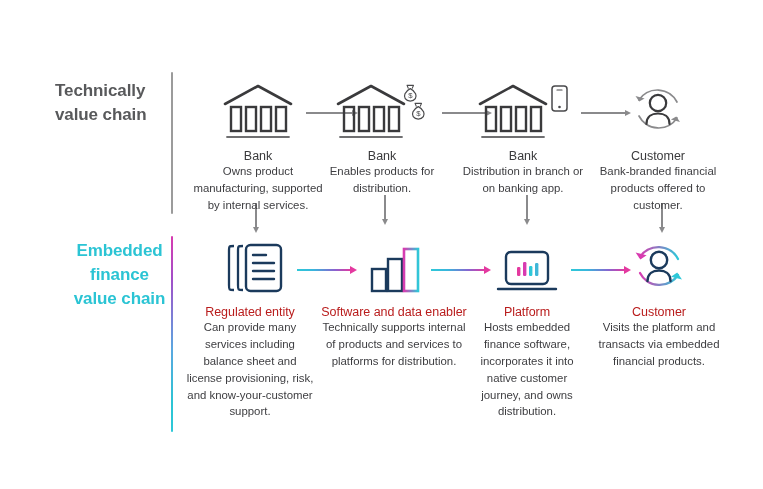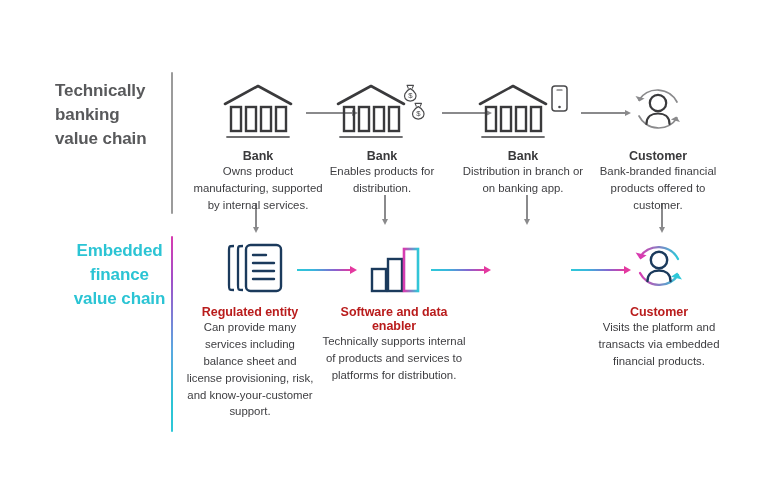--- a/index.html
+++ b/index.html
@@ -52,21 +52,21 @@
   }
   .node .icon-box {
     position: relative;
     height: 62px;
     display: flex;
     align-items: flex-end;
     justify-content: center;
   }
   .node .node-title {
     font-size: 12.5px;
-    font-weight: bold;
+    font-weight: normal;
     color: #3a3a3c;
     margin-top: 9px;
     letter-spacing: -0.05px;
   }
   .node.bottom .node-title { color: #b91c1c; }
   .node .node-desc {
     font-size: 11.4px;
     color: #3d3d40;
     line-height: 1.48;
   }
@@ -134,21 +134,20 @@
 
   svg { display: block; overflow: visible; }
 </style>
 </head>
 <body>
 
 <div id="canvas">
 
   <div class="row-label traditional">
     <div>Technically</div>
-    <div>banking</div>
     <div>value chain</div>
   </div>
 
   <div class="row-label embedded">
     <div>Embedded</div>
     <div>finance</div>
     <div>value chain</div>
   </div>
 
   <div class="divider gray"></div>
@@ -312,20 +311,34 @@
             <stop offset="0%" stop-color="#d83bb0"></stop>
             <stop offset="100%" stop-color="#2ec8d8"></stop>
           </linearGradient>
         </defs>
       </svg>
     </div>
     <div class="node-title">Software and data enabler</div>
     <div class="node-desc">Technically supports internal of products and services to platforms for distribution.</div>
   </div>
 
+  <div class="node bottom" style="left:471px; top:238px; width:112px;">
+    <div class="icon-box" style="height:58px;">
+      <svg width="76" height="56" viewBox="0 0 76 56">
+        <rect x="17" y="12" width="42" height="32" rx="5" fill="#ffffff" stroke="#1b3a5c" stroke-width="2.4"></rect>
+        <rect x="28" y="27" width="3.4" height="9" rx="1.2" fill="#e4399f"></rect>
+        <rect x="34" y="22" width="3.4" height="14" rx="1.2" fill="#d83bb0"></rect>
+        <rect x="40" y="26" width="3.4" height="10" rx="1.2" fill="#2ec8d8"></rect>
+        <rect x="46" y="23" width="3.4" height="13" rx="1.2" fill="#3fb6d8"></rect>
+        <line x1="9" y1="49" x2="67" y2="49" stroke="#1b3a5c" stroke-width="2.4" stroke-linecap="round"></line>
+      </svg>
+    </div>
+    <div class="node-title">Platform</div>
+    <div class="node-desc">Hosts embedded finance software, incorporates it into native customer journey, and owns distribution.</div>
+  </div>
 
   <div class="node bottom" style="left:597px; top:238px; width:124px;">
     <div class="icon-box" style="height:58px;">
       <svg width="64" height="56" viewBox="0 0 64 56">
         <defs>
           <linearGradient id="cycGradTop" x1="0" y1="0" x2="1" y2="0">
             <stop offset="0%" stop-color="#d83bb0"></stop>
             <stop offset="100%" stop-color="#2ec8d8"></stop>
           </linearGradient>
           <linearGradient id="cycGradBot" x1="1" y1="0" x2="0" y2="0">

